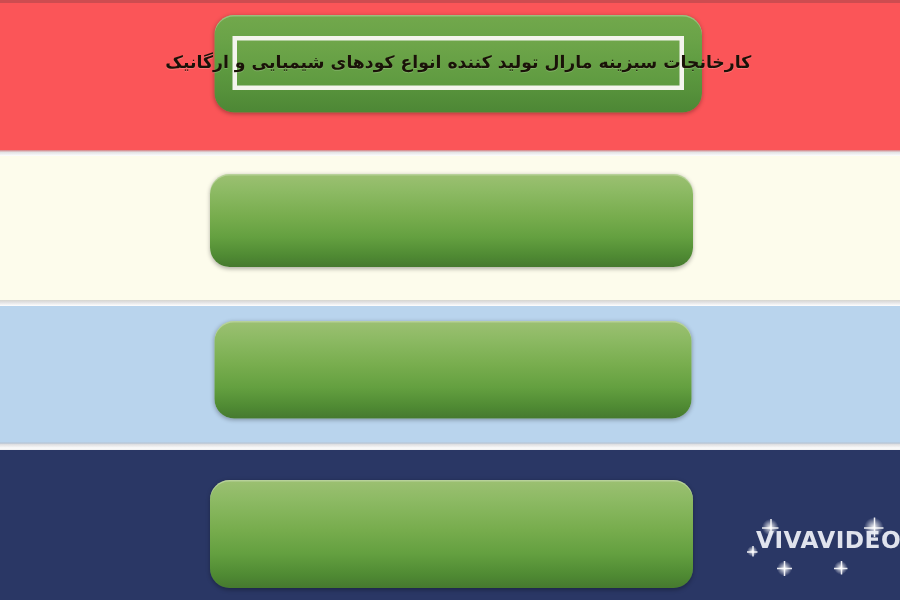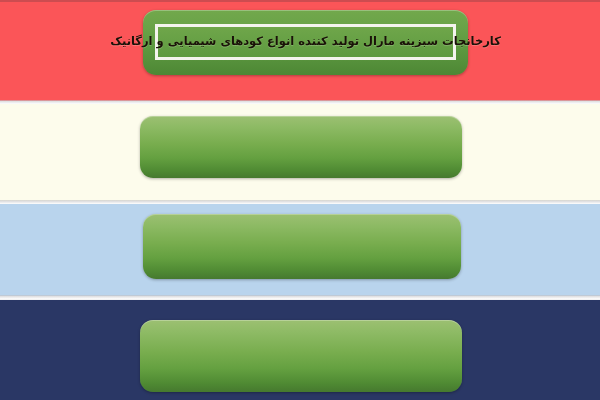--- a/index.html
+++ b/index.html
@@ -179,14 +179,22 @@
   </div>
 
   <div class="green-box" id="green-box-3">
     <span></span>
   </div>
 
   <div class="green-box" id="green-box-4">
     <span></span>
   </div>
 
+  <div id="watermark">
+    <div class="sparkle" id="sparkle-a"></div>
+    <div class="sparkle" id="sparkle-b"></div>
+    <div class="sparkle" id="sparkle-c"></div>
+    <div class="sparkle" id="sparkle-d"></div>
+    <div class="sparkle" id="sparkle-e"></div>
+    <div id="watermark-text">VIVAVIDEO</div>
+  </div>
 
 </div>
 
 </body></html>

